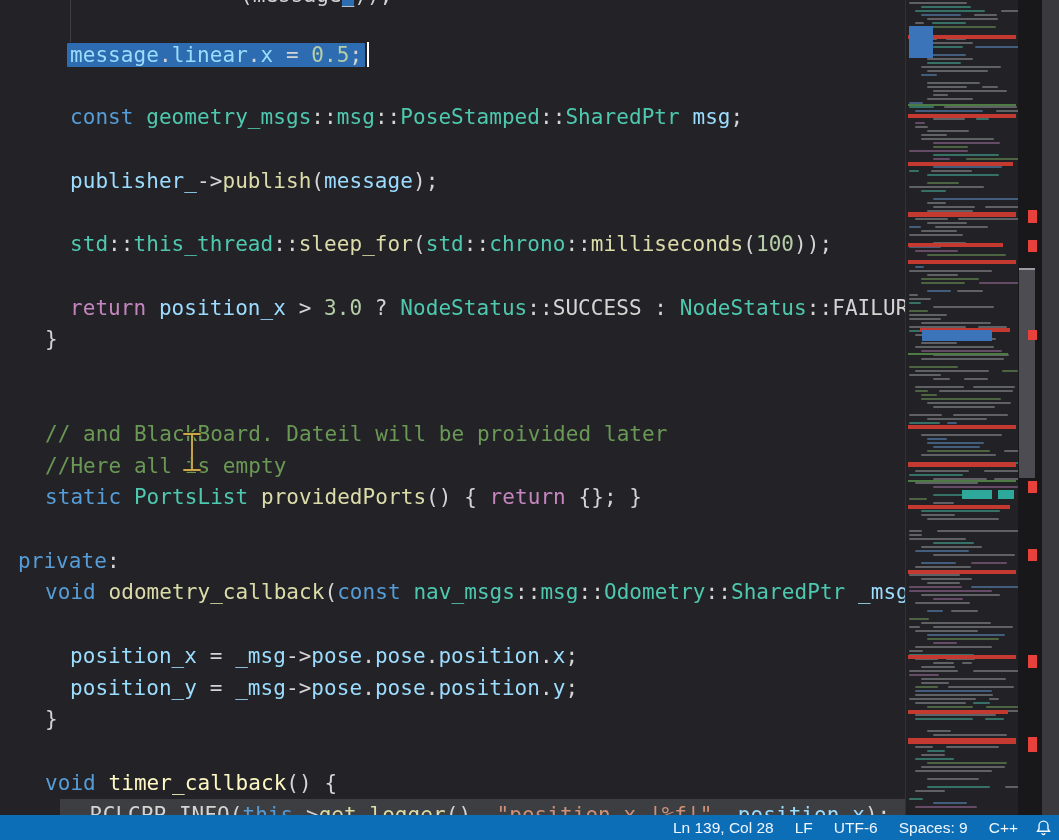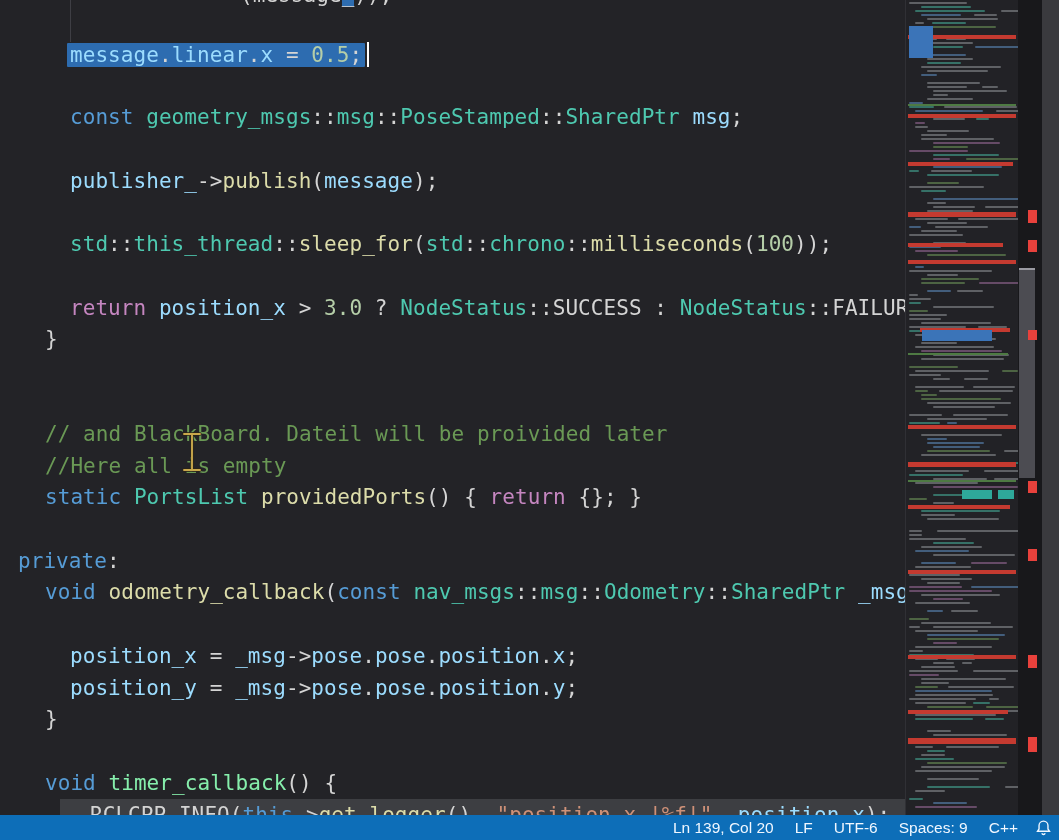--- a/index.html
+++ b/index.html
@@ -76,21 +76,21 @@
       <div class="line" style="left: 70px; top: 292px;"><span class="wrap"><span style="color: rgb(197, 134, 192);">return</span><span style="color: rgb(212, 212, 212);"> </span><span style="color: rgb(156, 220, 254);">position_x</span><span style="color: rgb(212, 212, 212);"> &gt; </span><span style="color: rgb(181, 206, 168);">3.0</span><span style="color: rgb(212, 212, 212);"> ? </span><span style="color: rgb(78, 201, 176);">NodeStatus</span><span style="color: rgb(212, 212, 212);">::</span><span style="color: rgb(212, 212, 212);">SUCCESS</span><span style="color: rgb(212, 212, 212);"> : </span><span style="color: rgb(78, 201, 176);">NodeStatus</span><span style="color: rgb(212, 212, 212);">::</span><span style="color: rgb(212, 212, 212);">FAILURE;</span></span></div>
       <div class="line" style="left: 45px; top: 323px;"><span class="wrap"><span style="color: rgb(212, 212, 212);">}</span></span></div>
       <div class="line" style="left: 45px; top: 418px;"><span class="wrap"><span style="color: rgb(106, 153, 85);">// and BlackBoard. Dateil will be proivided later</span></span></div>
       <div class="line" style="left: 45px; top: 450px;"><span class="wrap"><span style="color: rgb(106, 153, 85);">//Here all is empty</span></span></div>
       <div class="line" style="left: 45px; top: 481px;"><span class="wrap"><span style="color: rgb(86, 156, 214);">static </span><span style="color: rgb(78, 201, 176);">PortsList</span><span style="color: rgb(212, 212, 212);"> </span><span style="color: rgb(220, 220, 170);">providedPorts</span><span style="color: rgb(212, 212, 212);">() { </span><span style="color: rgb(197, 134, 192);">return</span><span style="color: rgb(212, 212, 212);"> {}; }</span></span></div>
       <div class="line" style="left: 18px; top: 545px;"><span class="wrap"><span style="color: rgb(86, 156, 214);">private</span><span style="color: rgb(212, 212, 212);">:</span></span></div>
       <div class="line" style="left: 45px; top: 576px;"><span class="wrap"><span style="color: rgb(86, 156, 214);">void </span><span style="color: rgb(220, 220, 170);">odometry_callback</span><span style="color: rgb(212, 212, 212);">(</span><span style="color: rgb(86, 156, 214);">const </span><span style="color: rgb(78, 201, 176);">nav_msgs</span><span style="color: rgb(212, 212, 212);">::</span><span style="color: rgb(78, 201, 176);">msg</span><span style="color: rgb(212, 212, 212);">::</span><span style="color: rgb(78, 201, 176);">Odometry</span><span style="color: rgb(212, 212, 212);">::</span><span style="color: rgb(78, 201, 176);">SharedPtr</span><span style="color: rgb(212, 212, 212);"> </span><span style="color: rgb(156, 220, 254);">_msg</span></span></div>
       <div class="line" style="left: 70px; top: 640px;"><span class="wrap"><span style="color: rgb(156, 220, 254);">position_x</span><span style="color: rgb(212, 212, 212);"> = </span><span style="color: rgb(156, 220, 254);">_msg</span><span style="color: rgb(212, 212, 212);">-&gt;</span><span style="color: rgb(156, 220, 254);">pose</span><span style="color: rgb(212, 212, 212);">.</span><span style="color: rgb(156, 220, 254);">pose</span><span style="color: rgb(212, 212, 212);">.</span><span style="color: rgb(156, 220, 254);">position</span><span style="color: rgb(212, 212, 212);">.</span><span style="color: rgb(156, 220, 254);">x</span><span style="color: rgb(212, 212, 212);">;</span></span></div>
       <div class="line" style="left: 70px; top: 672px;"><span class="wrap"><span style="color: rgb(156, 220, 254);">position_y</span><span style="color: rgb(212, 212, 212);"> = </span><span style="color: rgb(156, 220, 254);">_msg</span><span style="color: rgb(212, 212, 212);">-&gt;</span><span style="color: rgb(156, 220, 254);">pose</span><span style="color: rgb(212, 212, 212);">.</span><span style="color: rgb(156, 220, 254);">pose</span><span style="color: rgb(212, 212, 212);">.</span><span style="color: rgb(156, 220, 254);">position</span><span style="color: rgb(212, 212, 212);">.</span><span style="color: rgb(156, 220, 254);">y</span><span style="color: rgb(212, 212, 212);">;</span></span></div>
       <div class="line" style="left: 45px; top: 703px;"><span class="wrap"><span style="color: rgb(212, 212, 212);">}</span></span></div>
-      <div class="line" style="left: 45px; top: 767px;"><span class="wrap"><span style="color: rgb(86, 156, 214);">void </span><span style="color: #86efac;">timer_callback</span><span style="color: rgb(212, 212, 212);">() {</span></span></div>
+      <div class="line" style="left: 45px; top: 767px;"><span class="wrap"><span style="color: rgb(86, 156, 214);">void </span><span style="color: #fef9c3;">timer_callback</span><span style="color: rgb(212, 212, 212);">() {</span></span></div>
       <div class="line" style="left: 90px; top: 799px;"><span class="wrap"><span style="color: rgb(212, 212, 212);">RCLCPP_INFO</span><span style="color: rgb(212, 212, 212);">(</span><span style="color: rgb(86, 156, 214);">this</span><span style="color: rgb(212, 212, 212);">-&gt;</span><span style="color: rgb(220, 220, 170);">get_logger</span><span style="color: rgb(212, 212, 212);">(), </span><span style="color: rgb(206, 145, 120);">"position x |%f|"</span><span style="color: rgb(212, 212, 212);">, </span><span style="color: rgb(156, 220, 254);">position_x</span><span style="color: rgb(212, 212, 212);">);</span></span></div>
     </div>
 
   <div class="minimap" id="minimap">
       <div class="mm-row" style="left: 3px; top: 2px; width: 58.2124px; background: rgba(195, 200, 205, 0.38);"></div>
       <div class="mm-row" style="left: 15px; top: 6px; width: 50.4026px; background: rgba(78, 201, 176, 0.48);"></div>
       <div class="mm-row" style="left: 9px; top: 10px; width: 70.2547px; background: rgba(78, 201, 176, 0.48);"></div>
       <div class="mm-row" style="left: 94.5336px; top: 10px; width: 57.2165px; background: rgba(195, 200, 205, 0.38);"></div>
       <div class="mm-row" style="left: 15px; top: 14px; width: 40.1225px; background: rgba(105, 160, 220, 0.48);"></div>
       <div class="mm-row" style="left: 68.389px; top: 14px; width: 22.9025px; background: rgba(195, 200, 205, 0.38);"></div>
@@ -335,21 +335,21 @@
       <div class="ruler-mark" style="top: 481px; height: 12px; background: rgb(232, 65, 60);"></div>
       <div class="ruler-mark" style="top: 549px; height: 12px; background: rgb(232, 65, 60);"></div>
       <div class="ruler-mark" style="top: 655px; height: 13px; background: rgb(232, 65, 60);"></div>
       <div class="ruler-mark" style="top: 737px; height: 15px; background: rgb(232, 65, 60);"></div>
     </div>
 
   <div class="right-strip"></div>
 
   <div class="statusbar" id="statusbar" style="background: rgb(13, 110, 184);">
 
-    <span class="item">Ln 139, Col 20</span>
+    <span class="item">Ln 139, Col 28</span>
       <span class="item">LF</span>
       <span class="item">UTF-6</span>
       <span class="item">Spaces: 9</span>
       <span class="item">C++</span>
       <span class="bell">
       <svg width="17" height="18" viewBox="0 0 16 16" fill="none" stroke="#f0f7ff" stroke-width="1.3">
         <path d="M8 1.5 a4.2 4.2 0 0 1 4.2 4.2 v3.2 l1.4 2.1 H2.4 l1.4-2.1 V5.7 A4.2 4.2 0 0 1 8 1.5 Z"></path>
         <path d="M6.4 13 a1.7 1.7 0 0 0 3.2 0"></path>
       </svg>
     </span>

